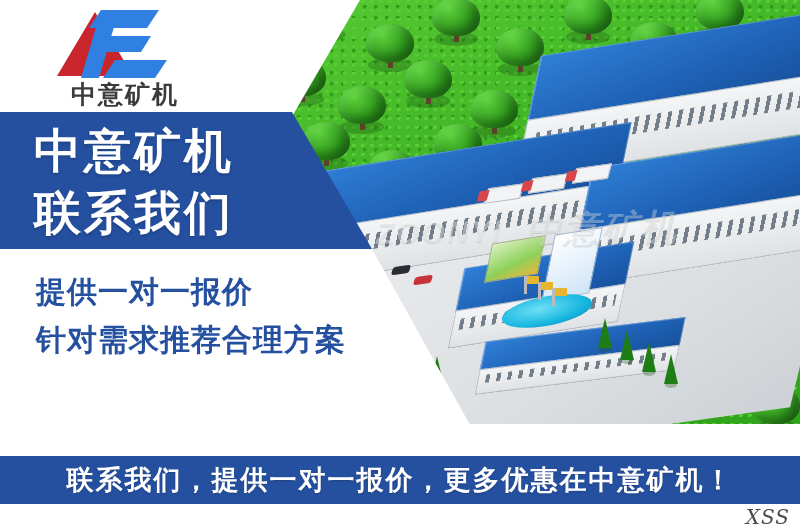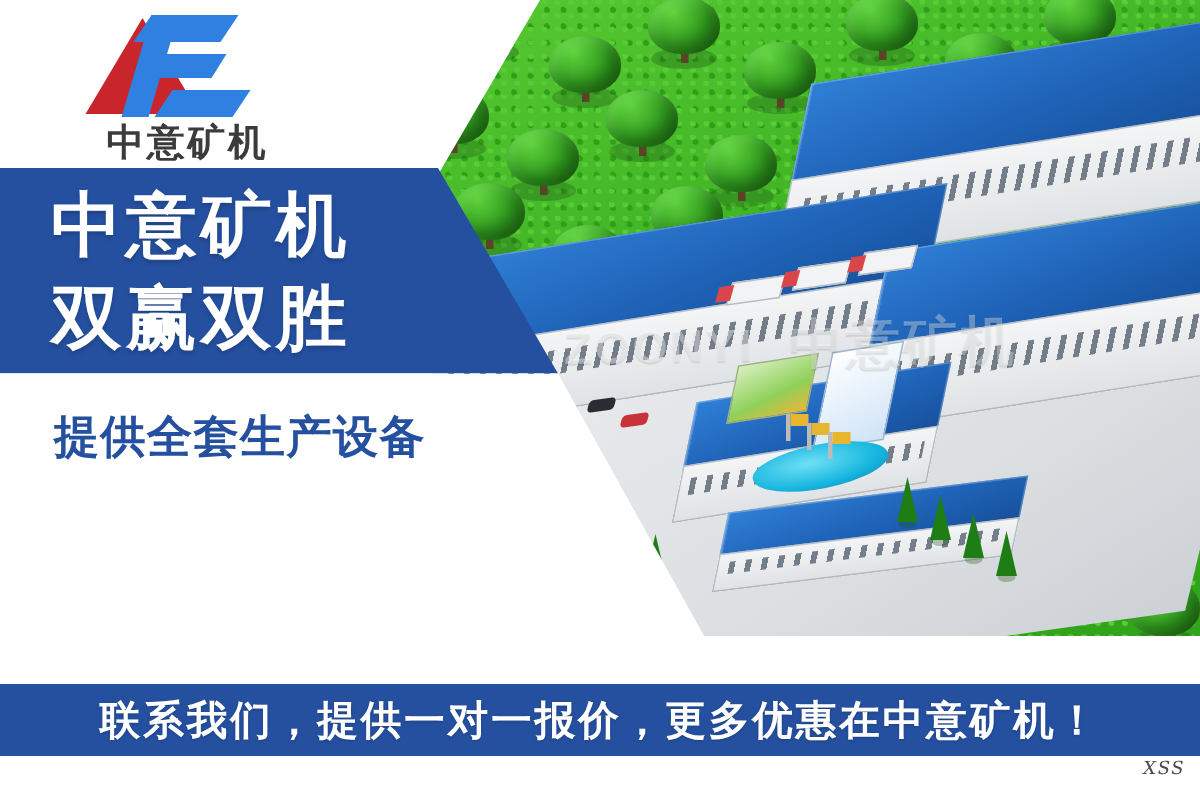--- a/index.html
+++ b/index.html
@@ -13,20 +13,21 @@
   }
 
   
   .photo{
     position:absolute;
     left:280px;top:0;width:520px;height:426px;
     overflow:hidden;
     -webkit-clip-path:polygon(76px 0, 520px 0, 520px 426px, 120px 426px, 8px 290px, 8px 120px);
     clip-path:polygon(76px 0, 520px 0, 520px 426px, 120px 426px, 8px 290px, 8px 120px);
     background:#3ab521;
+    font-style:italic;
   }
   .grass{
     position:absolute;inset:0;
     background:
       radial-gradient(circle at 20% 15%, #58cc35 0 2px, transparent 2px) 0 0/9px 9px,
       radial-gradient(circle at 70% 60%, #2f9e18 0 2px, transparent 2px) 0 0/11px 11px,
       linear-gradient(160deg,#56c832 0%,#3cb122 45%,#31a31c 100%);
   }
   
   .tree{
@@ -207,21 +208,21 @@
     font-weight:700;
     font-size:27px;
     letter-spacing:2px;
     white-space:nowrap;
     text-shadow:0 1px 2px rgba(0,0,0,.2);
   }
   .footer-mark{
     position:absolute;right:10px;top:505px;
     font-family:"DejaVu Serif","Liberation Serif",serif;
     font-style:italic;
-    font-size:12px;
+    font-size:20px;
     color:#4a4a4a;
     letter-spacing:1px;
   }
 </style>
 </head>
 <body>
 
 <div id="poster" style="--blue:#2550A0;">
 
   <div class="photo">
@@ -482,25 +483,26 @@
       <polygon points="52,30 96,30 86,46 42,46" fill="#2F80E0"></polygon>
       <polygon points="60,54 112,54 100,72 48,72" fill="#2F80E0"></polygon>
       <polygon points="46,4 64,4 44,72 26,72" fill="#2F80E0"></polygon>
     </svg>
     <div class="logo-text">中意矿机</div>
   </div>
 
   <div class="blue-panel"></div>
   <div class="headline">
     <div>中意矿机</div>
-    <div>双赢双胜</div>
+    <div>联系我们</div>
   </div>
 
   <div class="bullets">
-    <div>提供全套生产设备</div>
+    <div>提供一对一报价</div>
+    <div>针对需求推荐合理方案</div>
   </div>
 
   <div class="banner">
     <span class="banner-text">联系我们，提供一对一报价，更多优惠在中意矿机！</span>
   </div>
 
   <div class="footer-mark">XSS</div>
 
 </div>
 

